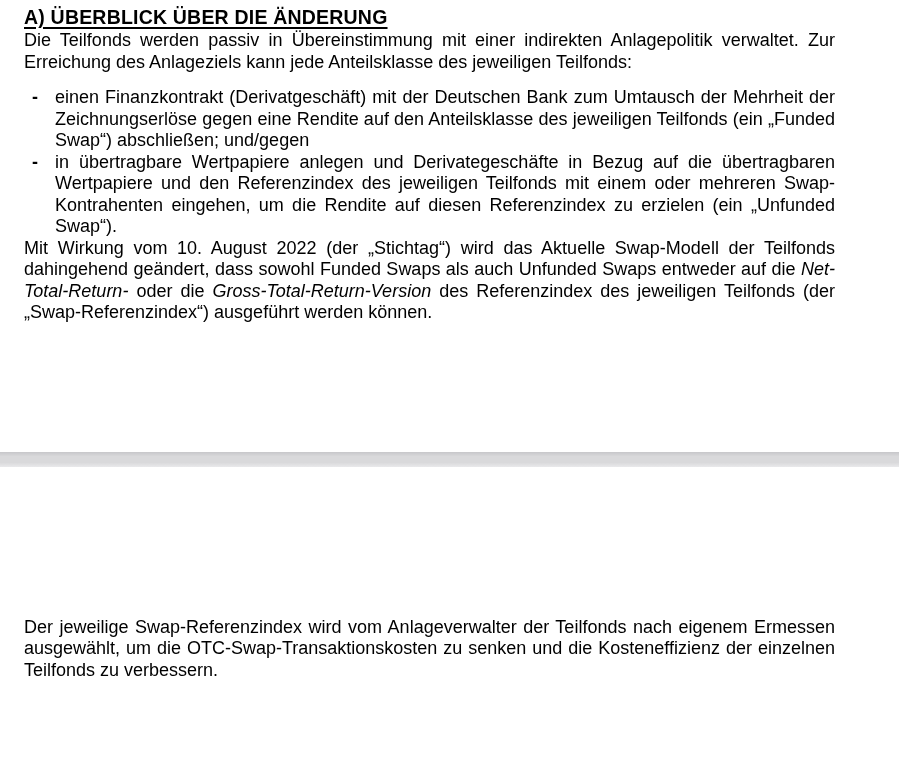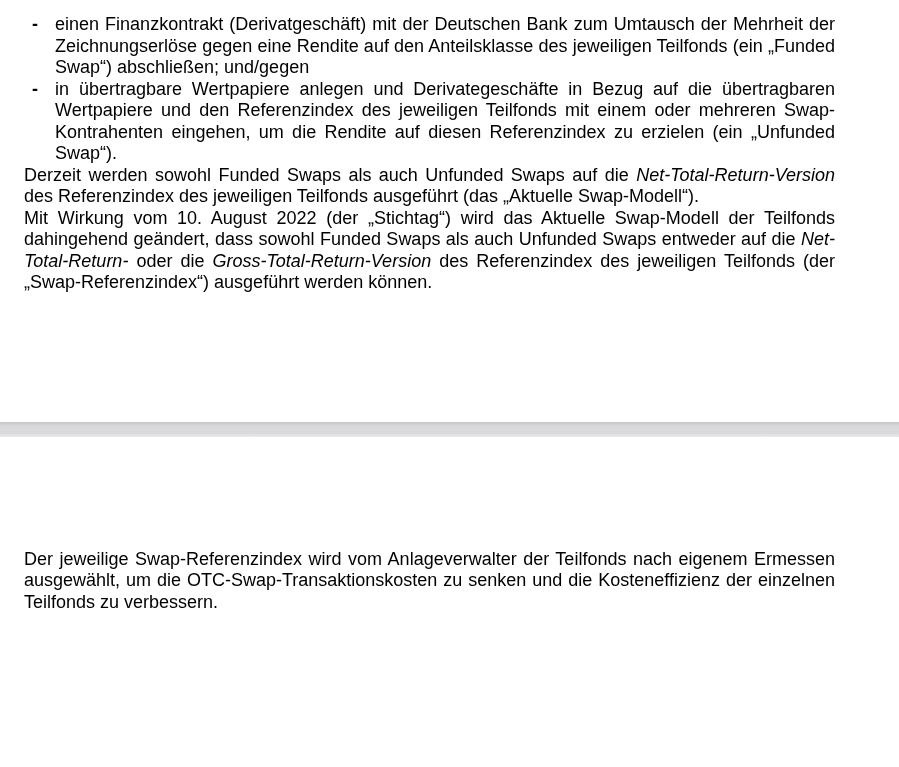--- a/index.html
+++ b/index.html
@@ -45,42 +45,43 @@
     position:absolute;left:8px;top:0;
     font-weight:bold;
   }
   .para-current{margin-top:23px;}
   .para-change{margin-top:17px;}
   .page-gap{
     height:15px;width:899px;
     margin-top:128px;
     background:linear-gradient(180deg,var(--gap_dark) 0%,var(--gap_mid) 30%,var(--gap_mid) 70%,var(--gap_light) 100%);
   }
-  .lower{padding-top:112px;}
+  .lower{padding-top:112px;margin-top:38px;}
   .b{font-weight:normal;}
   .i{font-style:italic;}
 </style>
 </head>
 <body>
 
 <section class="page-text upper">
+  <h1 class="heading">A) ÜBERBLICK ÜBER DIE ÄNDERUNG</h1>
 
+  <p class="para para-intro"><span>Die Teilfonds werden passiv in Übereinstimmung mit einer indirekten Anlagepolitik verwaltet. Zur Erreichung des Anlageziels kann jede Anteilsklasse des jeweiligen Teilfonds:</span></p>
 
   <ul class="dash-list">
     <li>
       <span class="dash-marker">-</span>
       <span class="li-text"><span>einen Finanzkontrakt (Derivatgeschäft) mit der Deutschen Bank zum Umtausch der Mehrheit der Zeichnungserlöse gegen eine Rendite auf den Anteilsklasse des jeweiligen Teilfonds (ein „</span><span class="b">Funded Swap</span><span>“) abschließen; und/gegen</span></span>
     </li>
     <li>
       <span class="dash-marker">-</span>
       <span class="li-text"><span>in übertragbare Wertpapiere anlegen und Derivategeschäfte in Bezug auf die übertragbaren Wertpapiere und den Referenzindex des jeweiligen Teilfonds mit einem oder mehreren Swap-Kontrahenten eingehen, um die Rendite auf diesen Referenzindex zu erzielen (ein „</span><span class="b">Unfunded Swap</span><span>“).</span></span>
     </li>
   </ul>
 
-  <p class="para para-current"><span>Derzeit werden sowohl Funded Swaps als auch Unfunded Swaps auf die </span><span class="i">Net-Total-Return-Version</span><span> des Referenzindex des jeweiligen Teilfonds ausgeführt (das „</span><span class="b">Aktuelle Swap-Modell</span><span>“).</span></p>
 
   <p class="para para-change"><span>Mit Wirkung vom 10. August 2022 (der „</span><span class="b">Stichtag</span><span>“) wird das Aktuelle Swap-Modell der Teilfonds dahingehend geändert, dass sowohl Funded Swaps als auch Unfunded Swaps entweder auf die </span><span class="i">Net-Total-Return-</span><span> oder die </span><span class="i">Gross-Total-Return-Version</span><span> des Referenzindex des jeweiligen Teilfonds (der „</span><span class="b">Swap-Referenzindex</span><span>“) ausgeführt werden können.</span></p>
 </section>
 
 <div class="page-gap"></div>
 
 <section class="page-text lower">
   <p class="para"><span>Der jeweilige Swap-Referenzindex wird vom Anlageverwalter der Teilfonds nach eigenem Ermessen ausgewählt, um die OTC-Swap-Transaktionskosten zu senken und die Kosteneffizienz der einzelnen Teilfonds zu verbessern.</span></p>
 </section>
 

